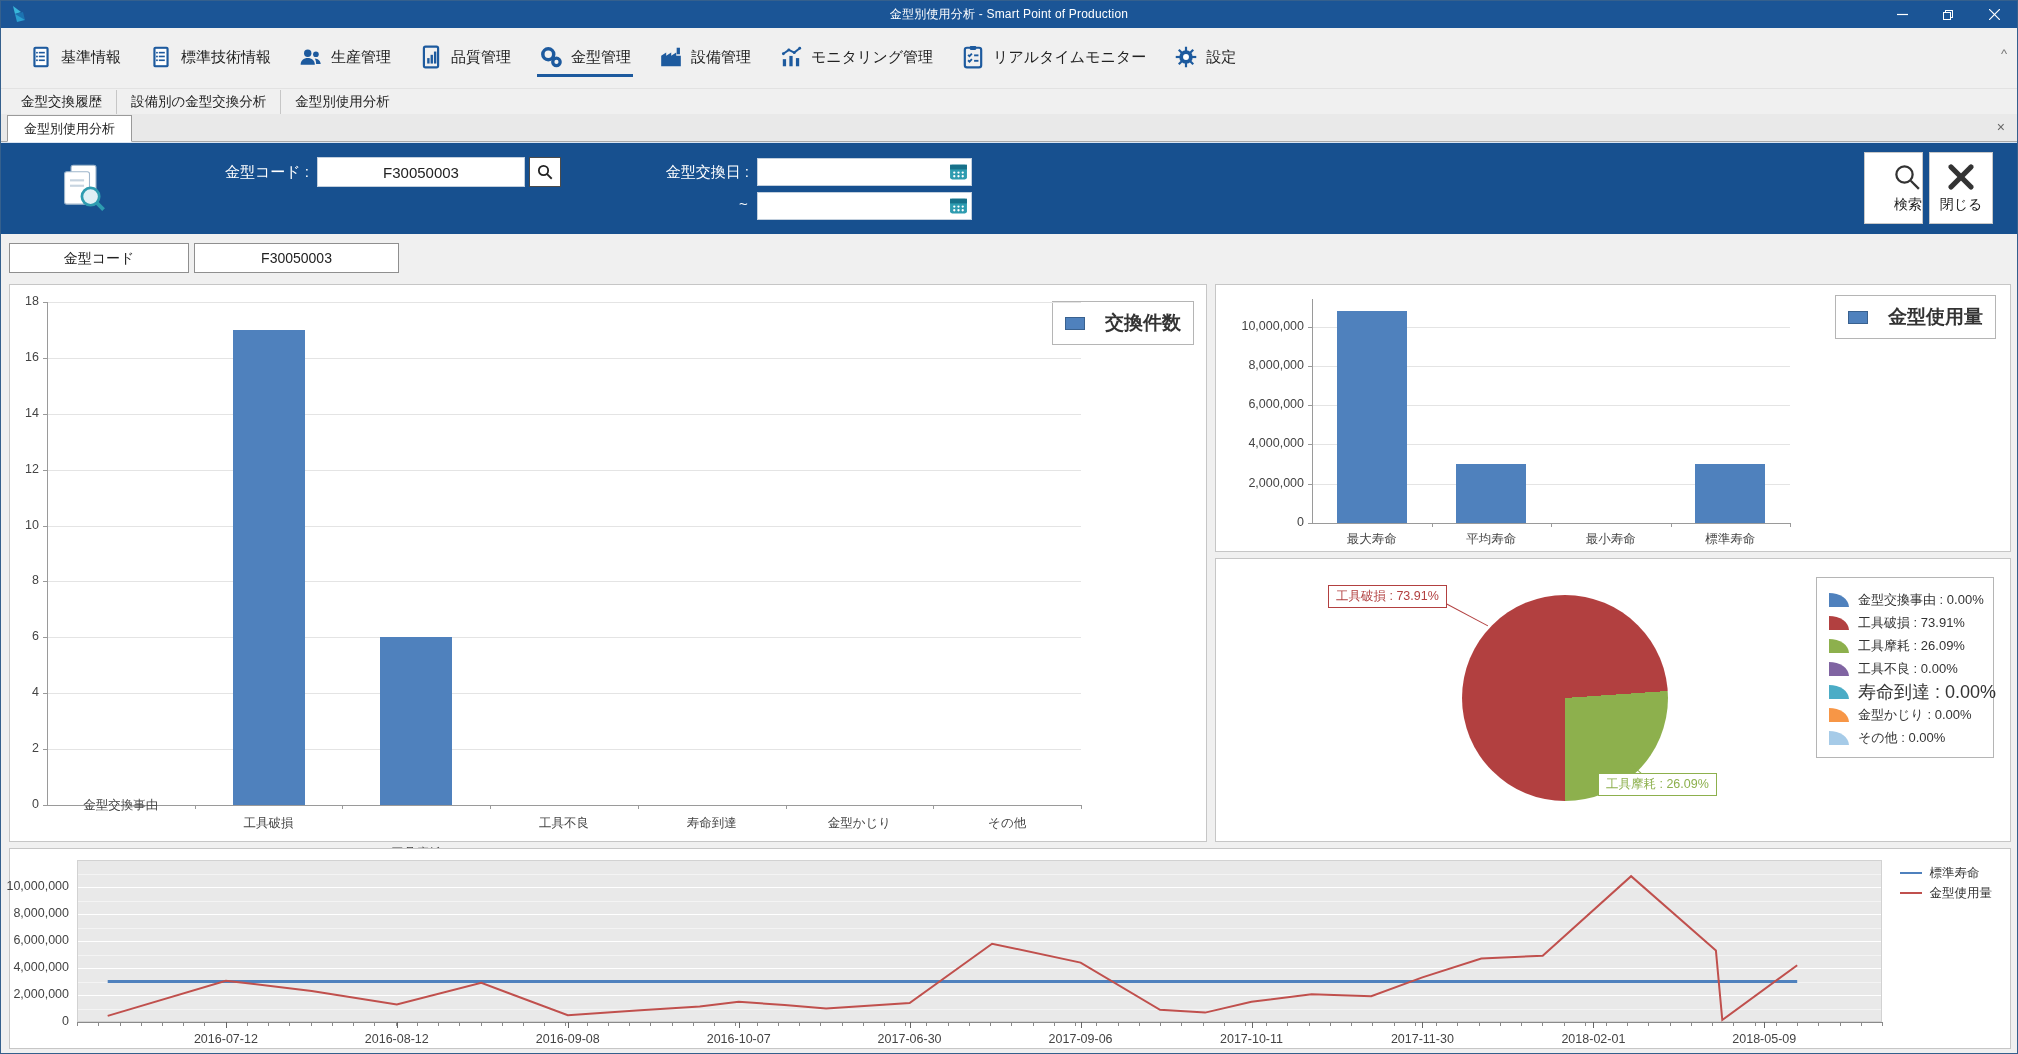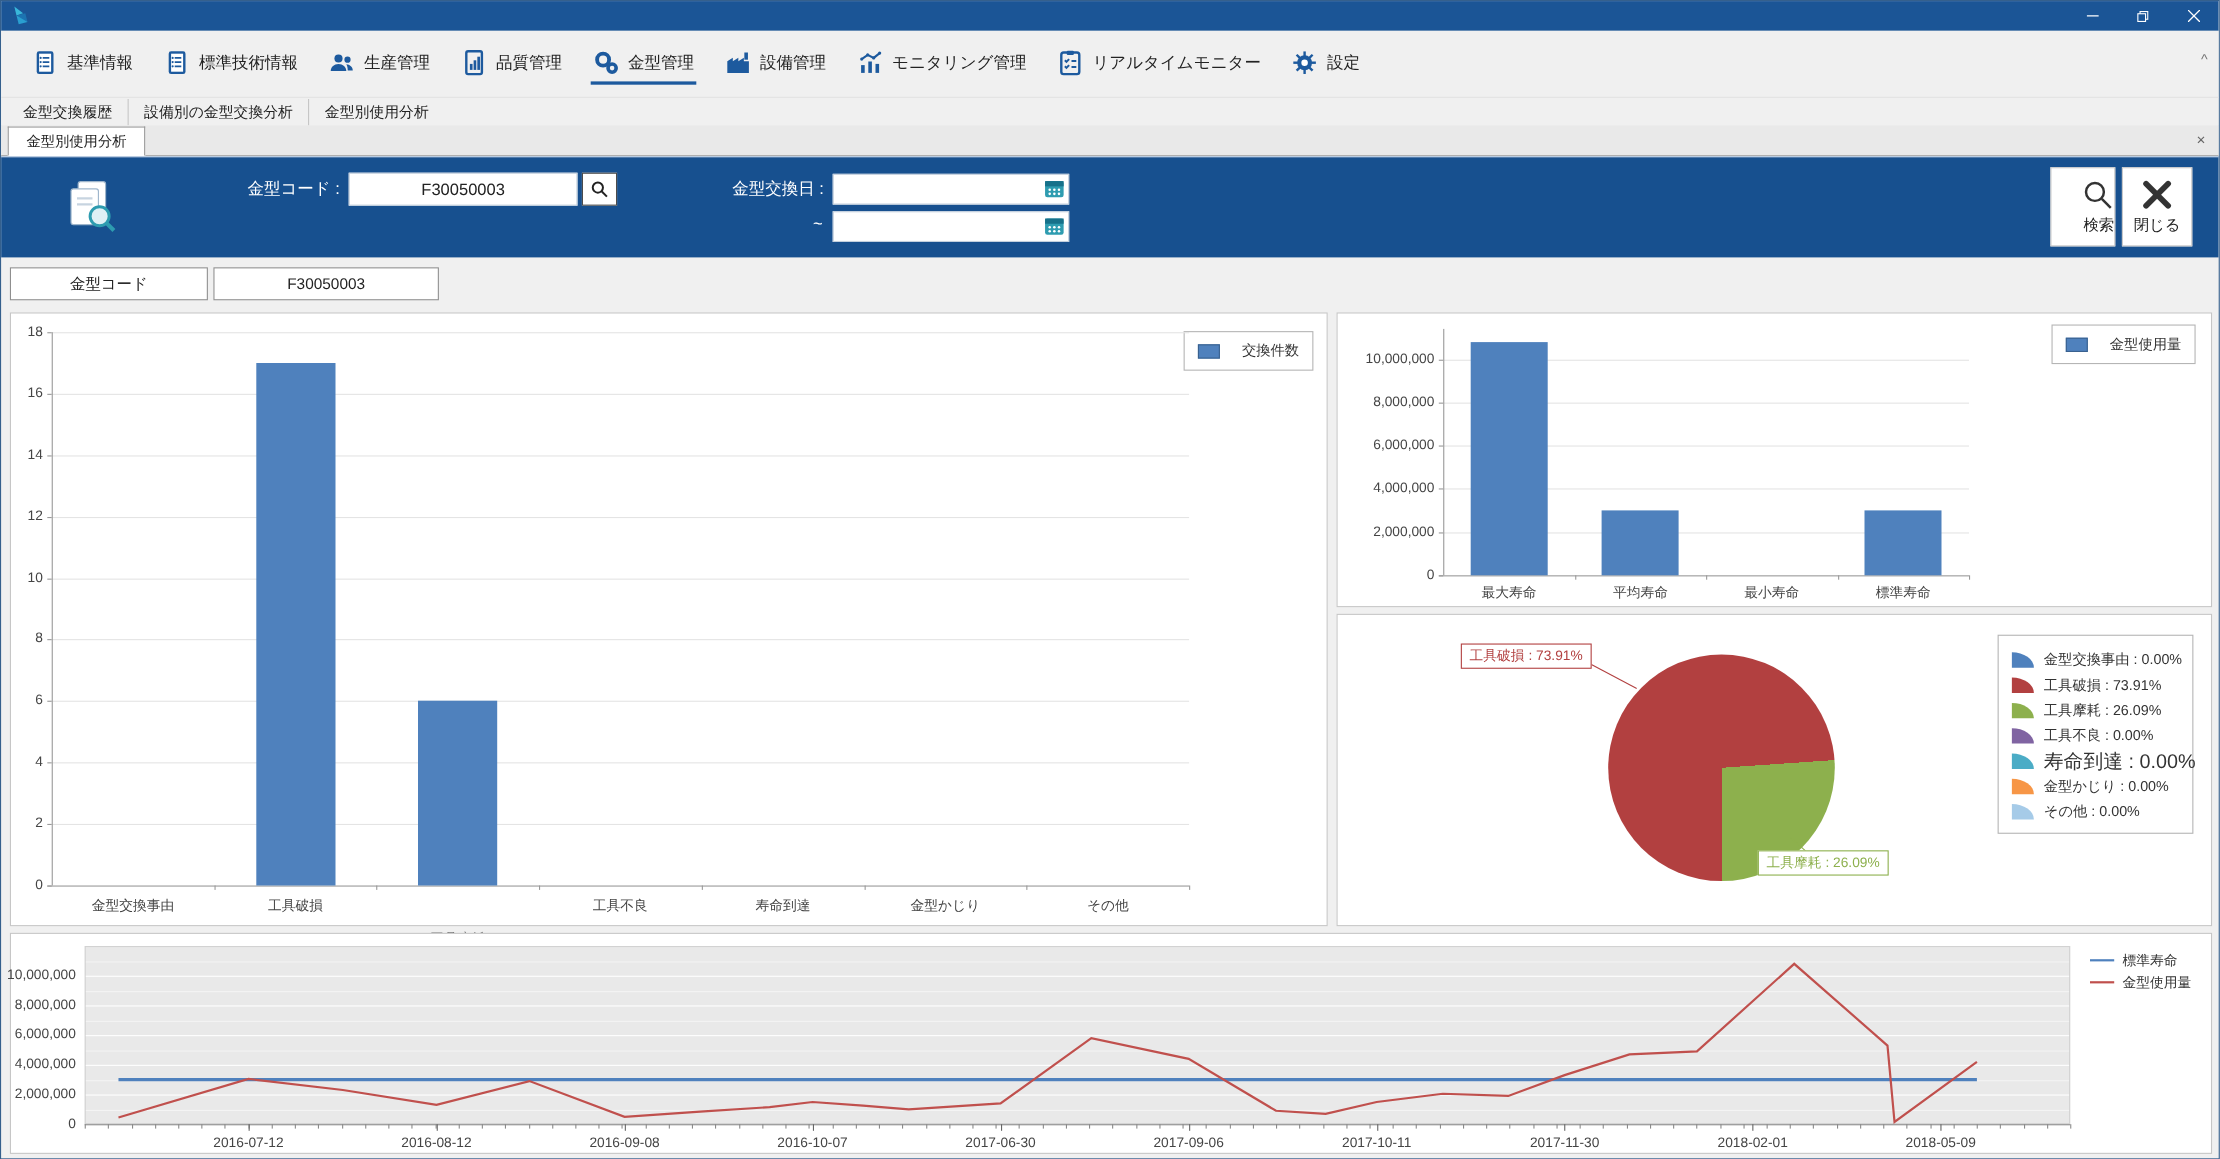--- a/index.html
+++ b/index.html
@@ -55,21 +55,21 @@
   .big-btn .blbl { font-size:14px; color:#222; }
   .pages-ico { position:absolute; left:56px; top:20px; width:52px; height:50px; }
 
   
   .result-box { position:absolute; top:242px; height:30px; background:#fff; border:1px solid #8f8f8f;
                 font-size:14px; color:#222; text-align:center; line-height:28px; }
 
   
   .panel { position:absolute; background:#fff; border:1px solid #c6c6c6; }
   .legend-box { position:absolute; background:#fff; border:1px solid #b5b5b5; display:flex; align-items:center;
-                gap:20px; padding:8px 12px; font-size:13px; color:#333; }
+                gap:20px; padding:8px 12px; font-size:19px; color:#333;font-weight:bold; }
   .legend-box .sw { width:20px; height:13px; background:#4f81bd; border:1px solid #39618f; }
   .gridline { position:absolute; height:1px; background:#e4e4e4; }
   .vaxis { position:absolute; width:1px; background:#9a9a9a; }
   .haxis { position:absolute; height:1px; background:#9a9a9a; }
   .vtick { position:absolute; width:1px; background:#9a9a9a; }
   .htick { position:absolute; height:1px; background:#9a9a9a; }
   .ylab { position:absolute; font-size:12.5px; color:#444; text-align:right; }
   .xlab { position:absolute; font-size:12.5px; color:#444; text-align:center; }
   .bar { position:absolute; }
 
@@ -91,20 +91,21 @@
 <body>
 
 <div class="titlebar">
   <span class="logo">
     <svg viewBox="0 0 20 20">
         <path d="M4 2l8 6-6 2z" fill="#39b7da"></path>
         <path d="M6 10l8-2 2 8-8-2z" fill="#1d77b4" opacity=".9"></path>
         <path d="M6 10l10 6-8 2z" fill="#2a9fd0"></path>
       </svg>
   </span>
+  <span class="title">金型別使用分析 - Smart Point of Production</span>
   <div class="win-controls">
     <div class="win-btn">
       <svg width="11" height="11" viewBox="0 0 11 11">
           <line x1="0" y1="5.5" x2="11" y2="5.5" stroke="#fff" stroke-width="1.2"></line>
         </svg>
     </div>
     <div class="win-btn">
       <svg width="12" height="12" viewBox="0 0 12 12" fill="none" stroke="#fff">
           <rect x="3.5" y="1.5" width="7" height="7"></rect>
           <rect x="1.5" y="3.5" width="7" height="7" fill="#1b5596"></rect>
@@ -373,21 +374,21 @@
     <div class="ylab" style="left: -55px; top: 176.7px; width: 84px;">12</div>
     <div class="htick" style="left: 33px; top: 184.7px; width: 4px;"></div>
     <div class="ylab" style="left: -55px; top: 120.8px; width: 84px;">14</div>
     <div class="htick" style="left: 33px; top: 128.8px; width: 4px;"></div>
     <div class="ylab" style="left: -55px; top: 64.9px; width: 84px;">16</div>
     <div class="htick" style="left: 33px; top: 72.9px; width: 4px;"></div>
     <div class="ylab" style="left: -55px; top: 9px; width: 84px;">18</div>
     <div class="htick" style="left: 33px; top: 17px; width: 4px;"></div>
     <div class="vaxis" style="left: 37px; top: 17px; height: 503px;"></div>
     <div class="haxis" style="left: 33px; top: 520px; width: 1038px;"></div>
-    <div class="xlab" style="left: 37px; top: 530px; width: 147.7px;">金型交換事由</div>
+    <div class="xlab" style="left: 37px; top: 512px; width: 147.7px;">金型交換事由</div>
     <div class="vtick" style="left: 184.7px; top: 520px; height: 4px;"></div>
     <div class="xlab" style="left: 184.7px; top: 530px; width: 147.7px;">工具破損</div>
     <div class="vtick" style="left: 332.4px; top: 520px; height: 4px;"></div>
     <div class="bar" style="left: 222.6px; top: 44.9px; width: 72px; height: 475.1px; background: rgb(79, 129, 189);"></div>
     <div class="xlab" style="left: 332.4px; top: 560px; width: 147.7px;">工具摩耗</div>
     <div class="vtick" style="left: 480.1px; top: 520px; height: 4px;"></div>
     <div class="bar" style="left: 370.3px; top: 352.3px; width: 72px; height: 167.7px; background: rgb(79, 129, 189);"></div>
     <div class="xlab" style="left: 480.1px; top: 530px; width: 147.7px;">工具不良</div>
     <div class="vtick" style="left: 627.9px; top: 520px; height: 4px;"></div>
     <div class="xlab" style="left: 627.9px; top: 530px; width: 147.7px;">寿命到達</div>

